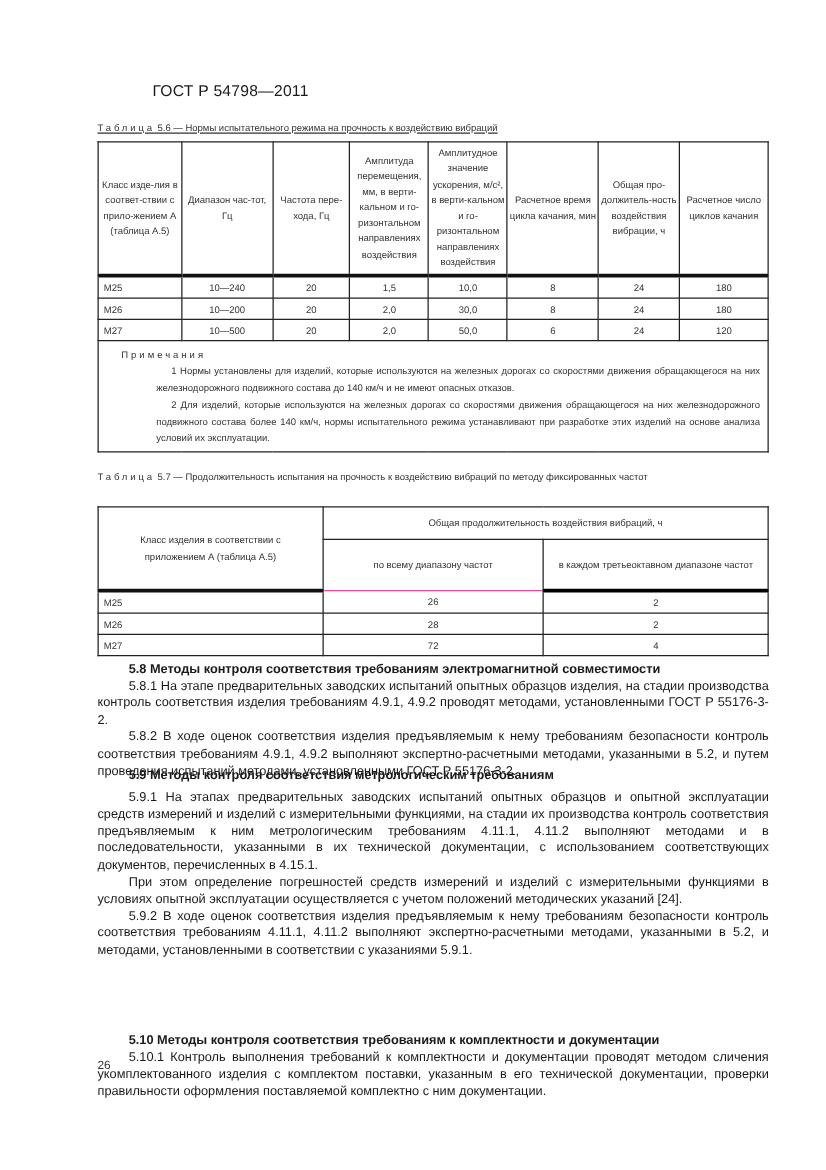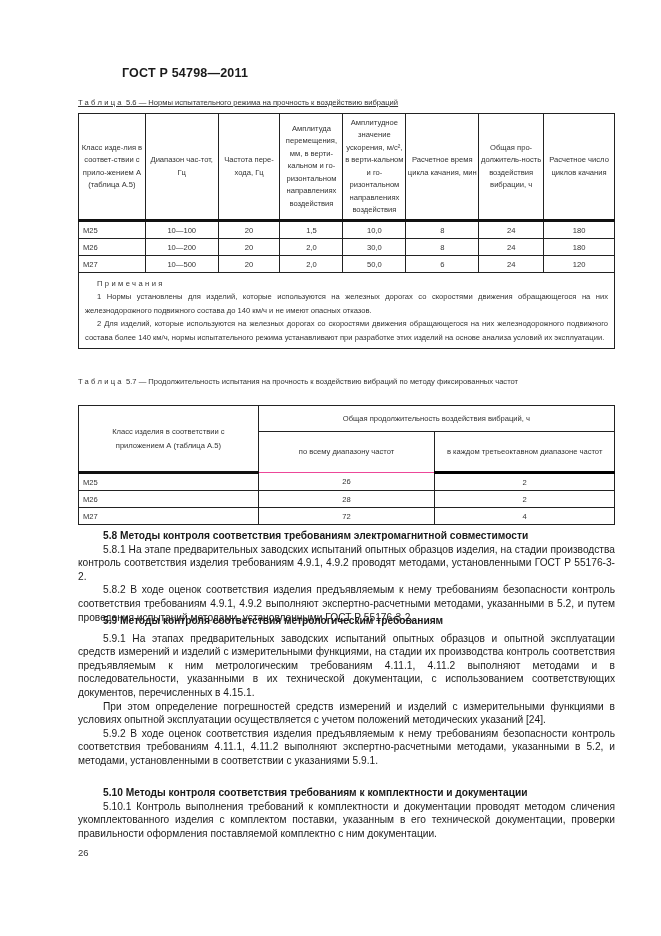--- a/index.html
+++ b/index.html
@@ -1,27 +1,27 @@
 <!DOCTYPE html>
 <html><head>
 <meta charset="utf-8">
 <style>
   html, body { margin: 0; padding: 0; background: #ffffff; }
   body { width: 661px; height: 936px; position: relative; overflow: hidden; color: #1a1a1a; font-family: "Liberation Sans", sans-serif; }
-  .doc-header { position: absolute; left: 78px; top: 66px; font-size: 12.5px; font-weight: bold; letter-spacing: 0.2px; padding-left: 44px; }
+  .doc-header { position: absolute; left: 78px; top: 66px; font-size: 12.5px; font-weight: normal; letter-spacing: 0.2px; padding-left: 44px; }
   .caption { position: absolute; left: 78px; font-size: 7.6px; color: #333; line-height: 13px; }
   .caption .spaced { letter-spacing: 2.3px; }
   table { border-collapse: collapse; position: absolute; left: 78px; width: 537px; font-size: 7.6px; color: #333; }
   td, th { border: 1px solid #222; padding: 0; font-weight: normal; }
   .t56 th { text-align: center; vertical-align: middle; line-height: 12.5px; height: 105px; border-bottom: 3px solid #111; }
   .t56 td { height: 16px; text-align: center; vertical-align: middle; }
   .t56 td.first, .t57 td.first { text-align: left; padding-left: 4px; }
   .t56 td.notes { text-align: left; padding: 4px 6px 4px 6px; line-height: 13.4px; height: auto; font-size: 7.6px; }
   .notes .title { letter-spacing: 2.4px; padding-left: 12px; }
-  .notes .para { text-indent: 12px; text-align: justify; }
+  .notes .para { text-indent: 12px; text-align: justify; margin-left: 40px; }
   .t57 th { text-align: center; vertical-align: middle; line-height: 14px; }
   .t57 td { height: 16px; text-align: center; vertical-align: middle; }
   .body-text { position: absolute; left: 78px; width: 537px; font-size: 10.2px; line-height: 13.6px; color: #1a1a1a; }
   .body-text p { margin: 0; text-indent: 25px; text-align: justify; }
   .body-text h3 { margin: 0; font-size: 10.2px; font-weight: bold; padding-left: 25px; line-height: 13.6px; }
   .page-num { position: absolute; left: 78px; top: 847px; font-size: 9.5px; color: #333; }
 </style>
 </head>
 <body>
 
@@ -50,21 +50,21 @@
       <th>Амплитуда перемещения, мм, в верти-кальном и го-ризонтальном направлениях воздействия</th>
       <th>Амплитудное значение ускорения, м/с², в верти-кальном и го-ризонтальном направлениях воздействия</th>
       <th>Расчетное время цикла качания, мин</th>
       <th>Общая про-должитель-ность воздействия вибрации, ч</th>
       <th>Расчетное число циклов качания</th>
     </tr>
   </thead>
   <tbody>
     <tr>
       <td class="first">М25</td>
-      <td>10—100</td>
+      <td>10—240</td>
       <td>20</td>
       <td>1,5</td>
       <td>10,0</td>
       <td>8</td>
       <td>24</td>
       <td>180</td>
     </tr>
     <tr>
       <td class="first">М26</td>
       <td>10—200</td>
@@ -140,18 +140,18 @@
   <p>5.8.2 В ходе оценок соответствия изделия предъявляемым к нему требованиям безопасности контроль соответствия требованиям 4.9.1, 4.9.2 выполняют экспертно-расчетными методами, указанными в 5.2, и путем проведения испытаний методами, установленными ГОСТ Р 55176-3-2.</p>
 </div>
 
 <div class="body-text" style="top:614px;">
   <h3>5.9 Методы контроля соответствия метрологическим требованиям</h3>
   <p style="margin-top:4px;">5.9.1 На этапах предварительных заводских испытаний опытных образцов и опытной эксплуатации средств измерений и изделий с измерительными функциями, на стадии их производства контроль соответствия предъявляемым к ним метрологическим требованиям 4.11.1, 4.11.2 выполняют методами и в последовательности, указанными в их технической документации, с использованием соответствующих документов, перечисленных в 4.15.1.</p>
   <p>При этом определение погрешностей средств измерений и изделий с измерительными функциями в условиях опытной эксплуатации осуществляется с учетом положений методических указаний [24].</p>
   <p>5.9.2 В ходе оценок соответствия изделия предъявляемым к нему требованиям безопасности контроль соответствия требованиям 4.11.1, 4.11.2 выполняют экспертно-расчетными методами, указанными в 5.2, и методами, установленными в соответствии с указаниями 5.9.1.</p>
 </div>
 
-<div class="body-text" style="top:786px;">
+<div class="body-text" style="top:826px;">
   <h3>5.10 Методы контроля соответствия требованиям к комплектности и документации</h3>
   <p>5.10.1 Контроль выполнения требований к комплектности и документации проводят методом сличения укомплектованного изделия с комплектом поставки, указанным в его технической документации, проверки правильности оформления поставляемой комплектно с ним документации.</p>
 </div>
 
 <div class="page-num">26</div>
 
 </body></html>

